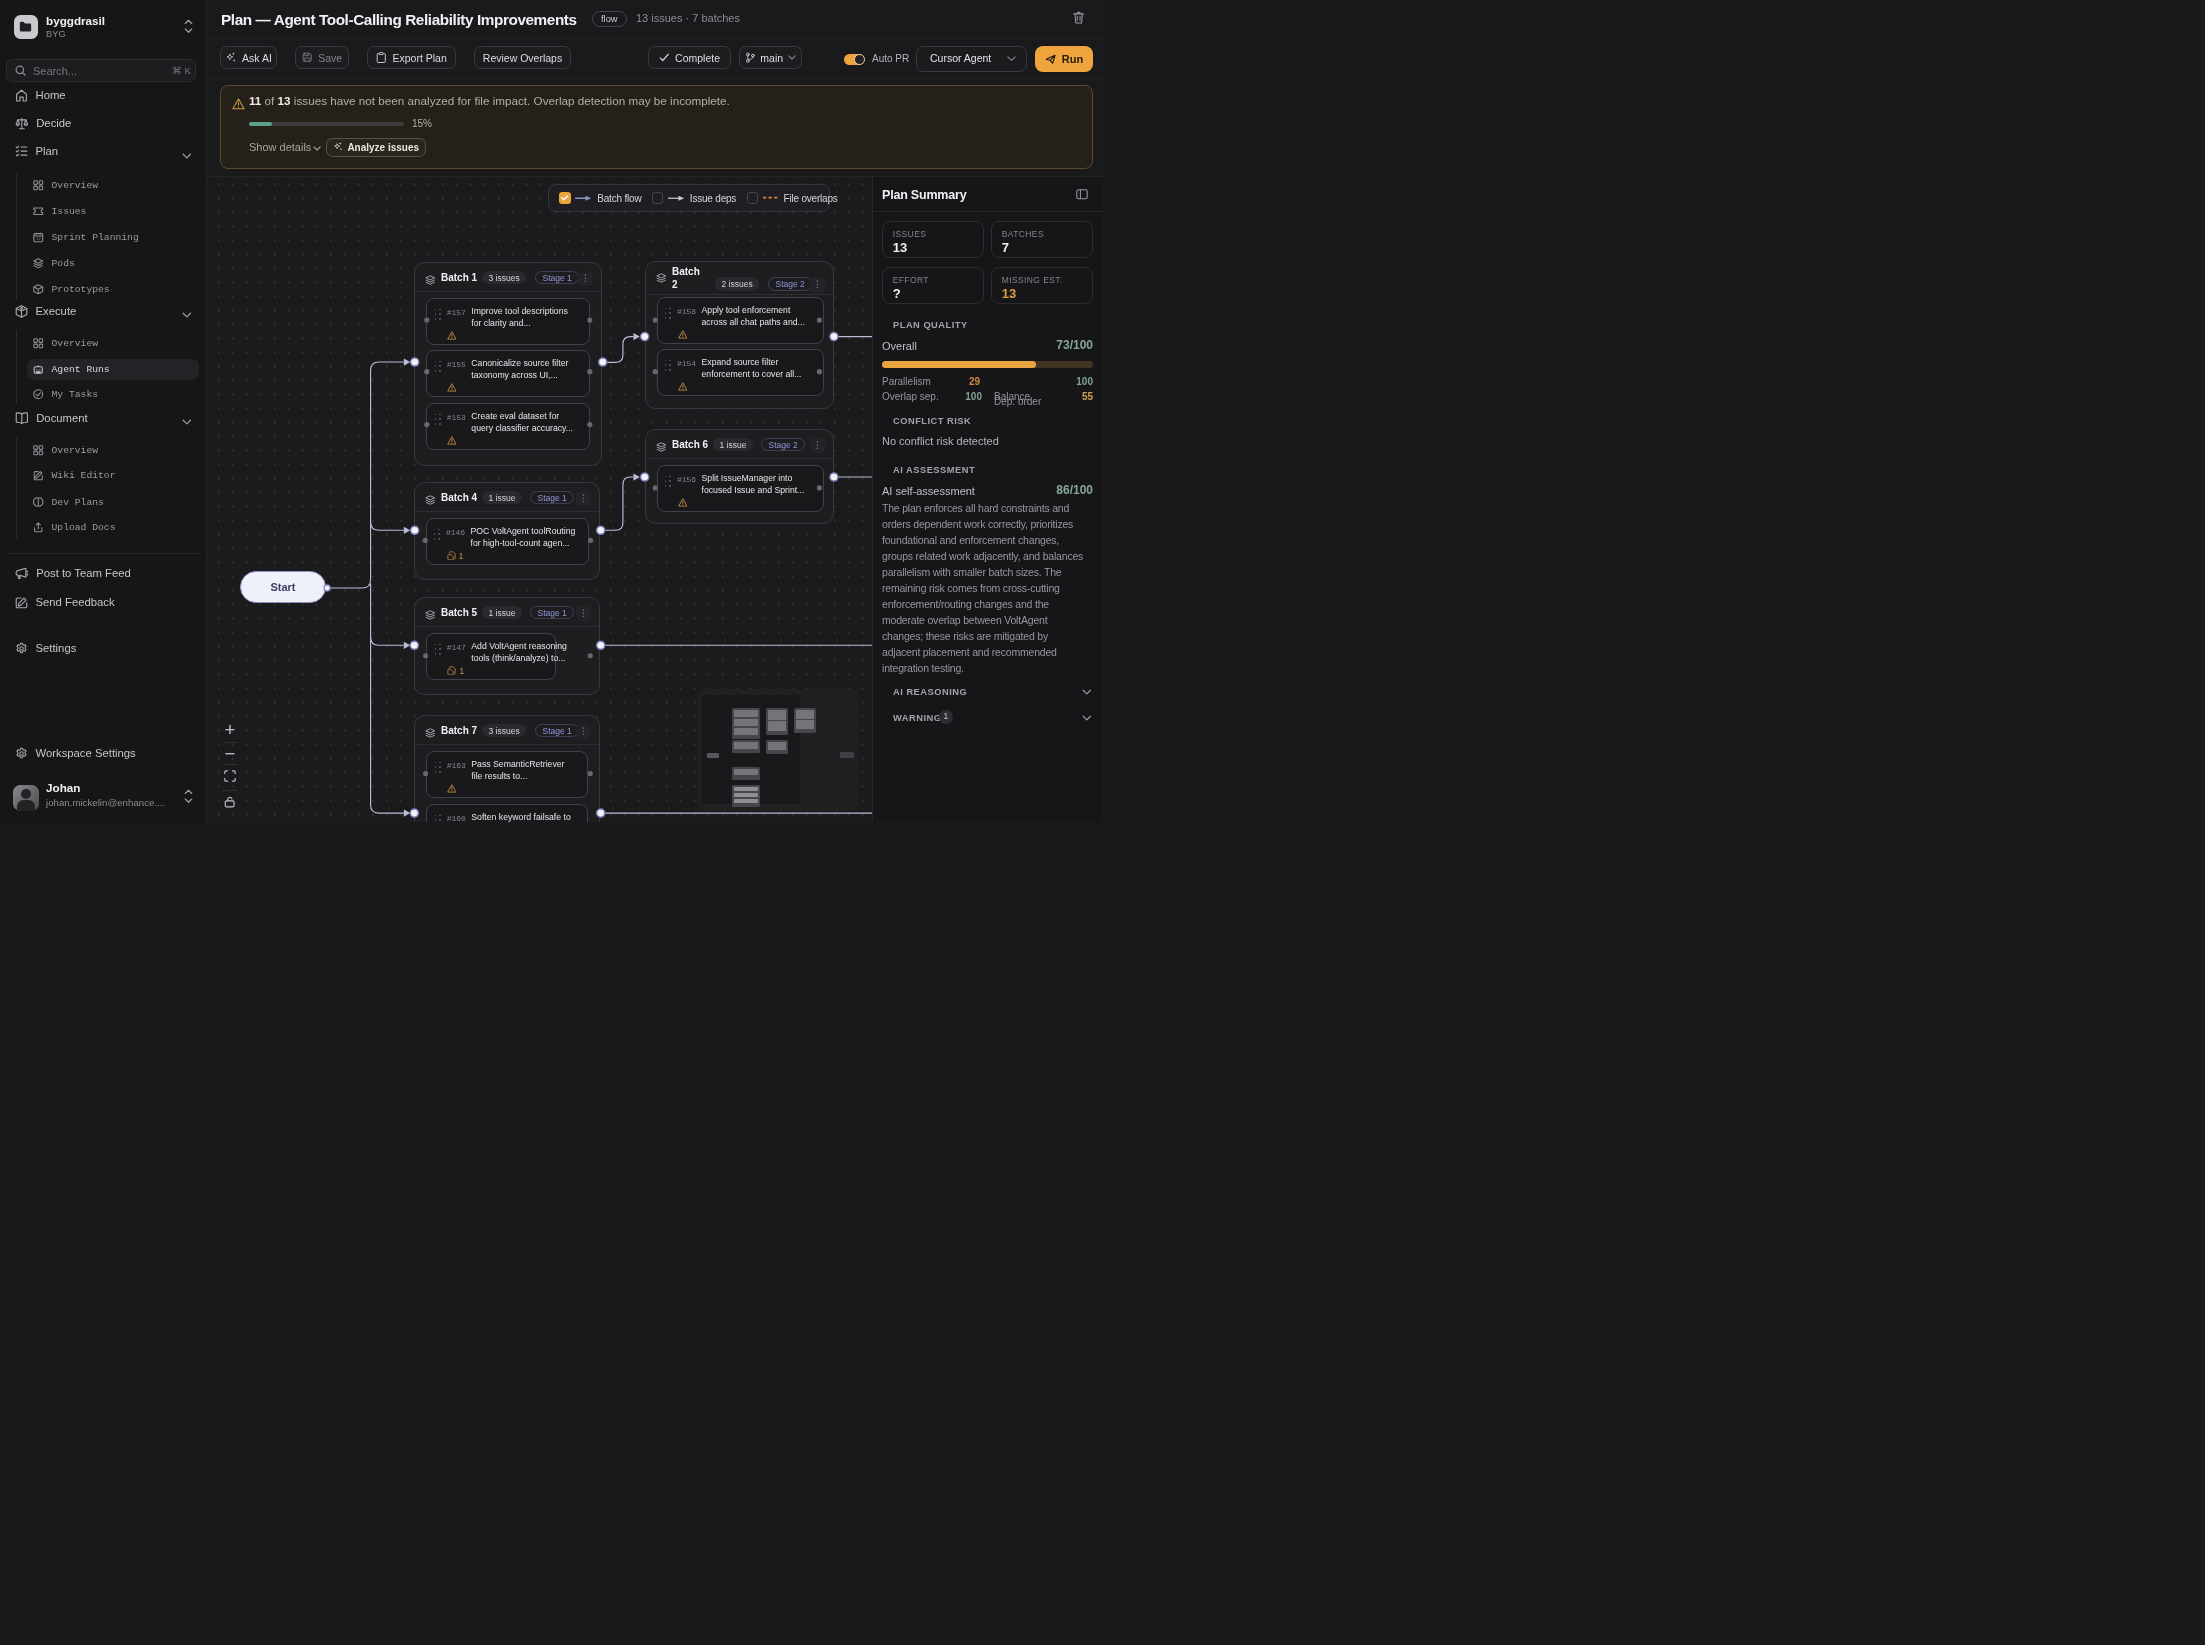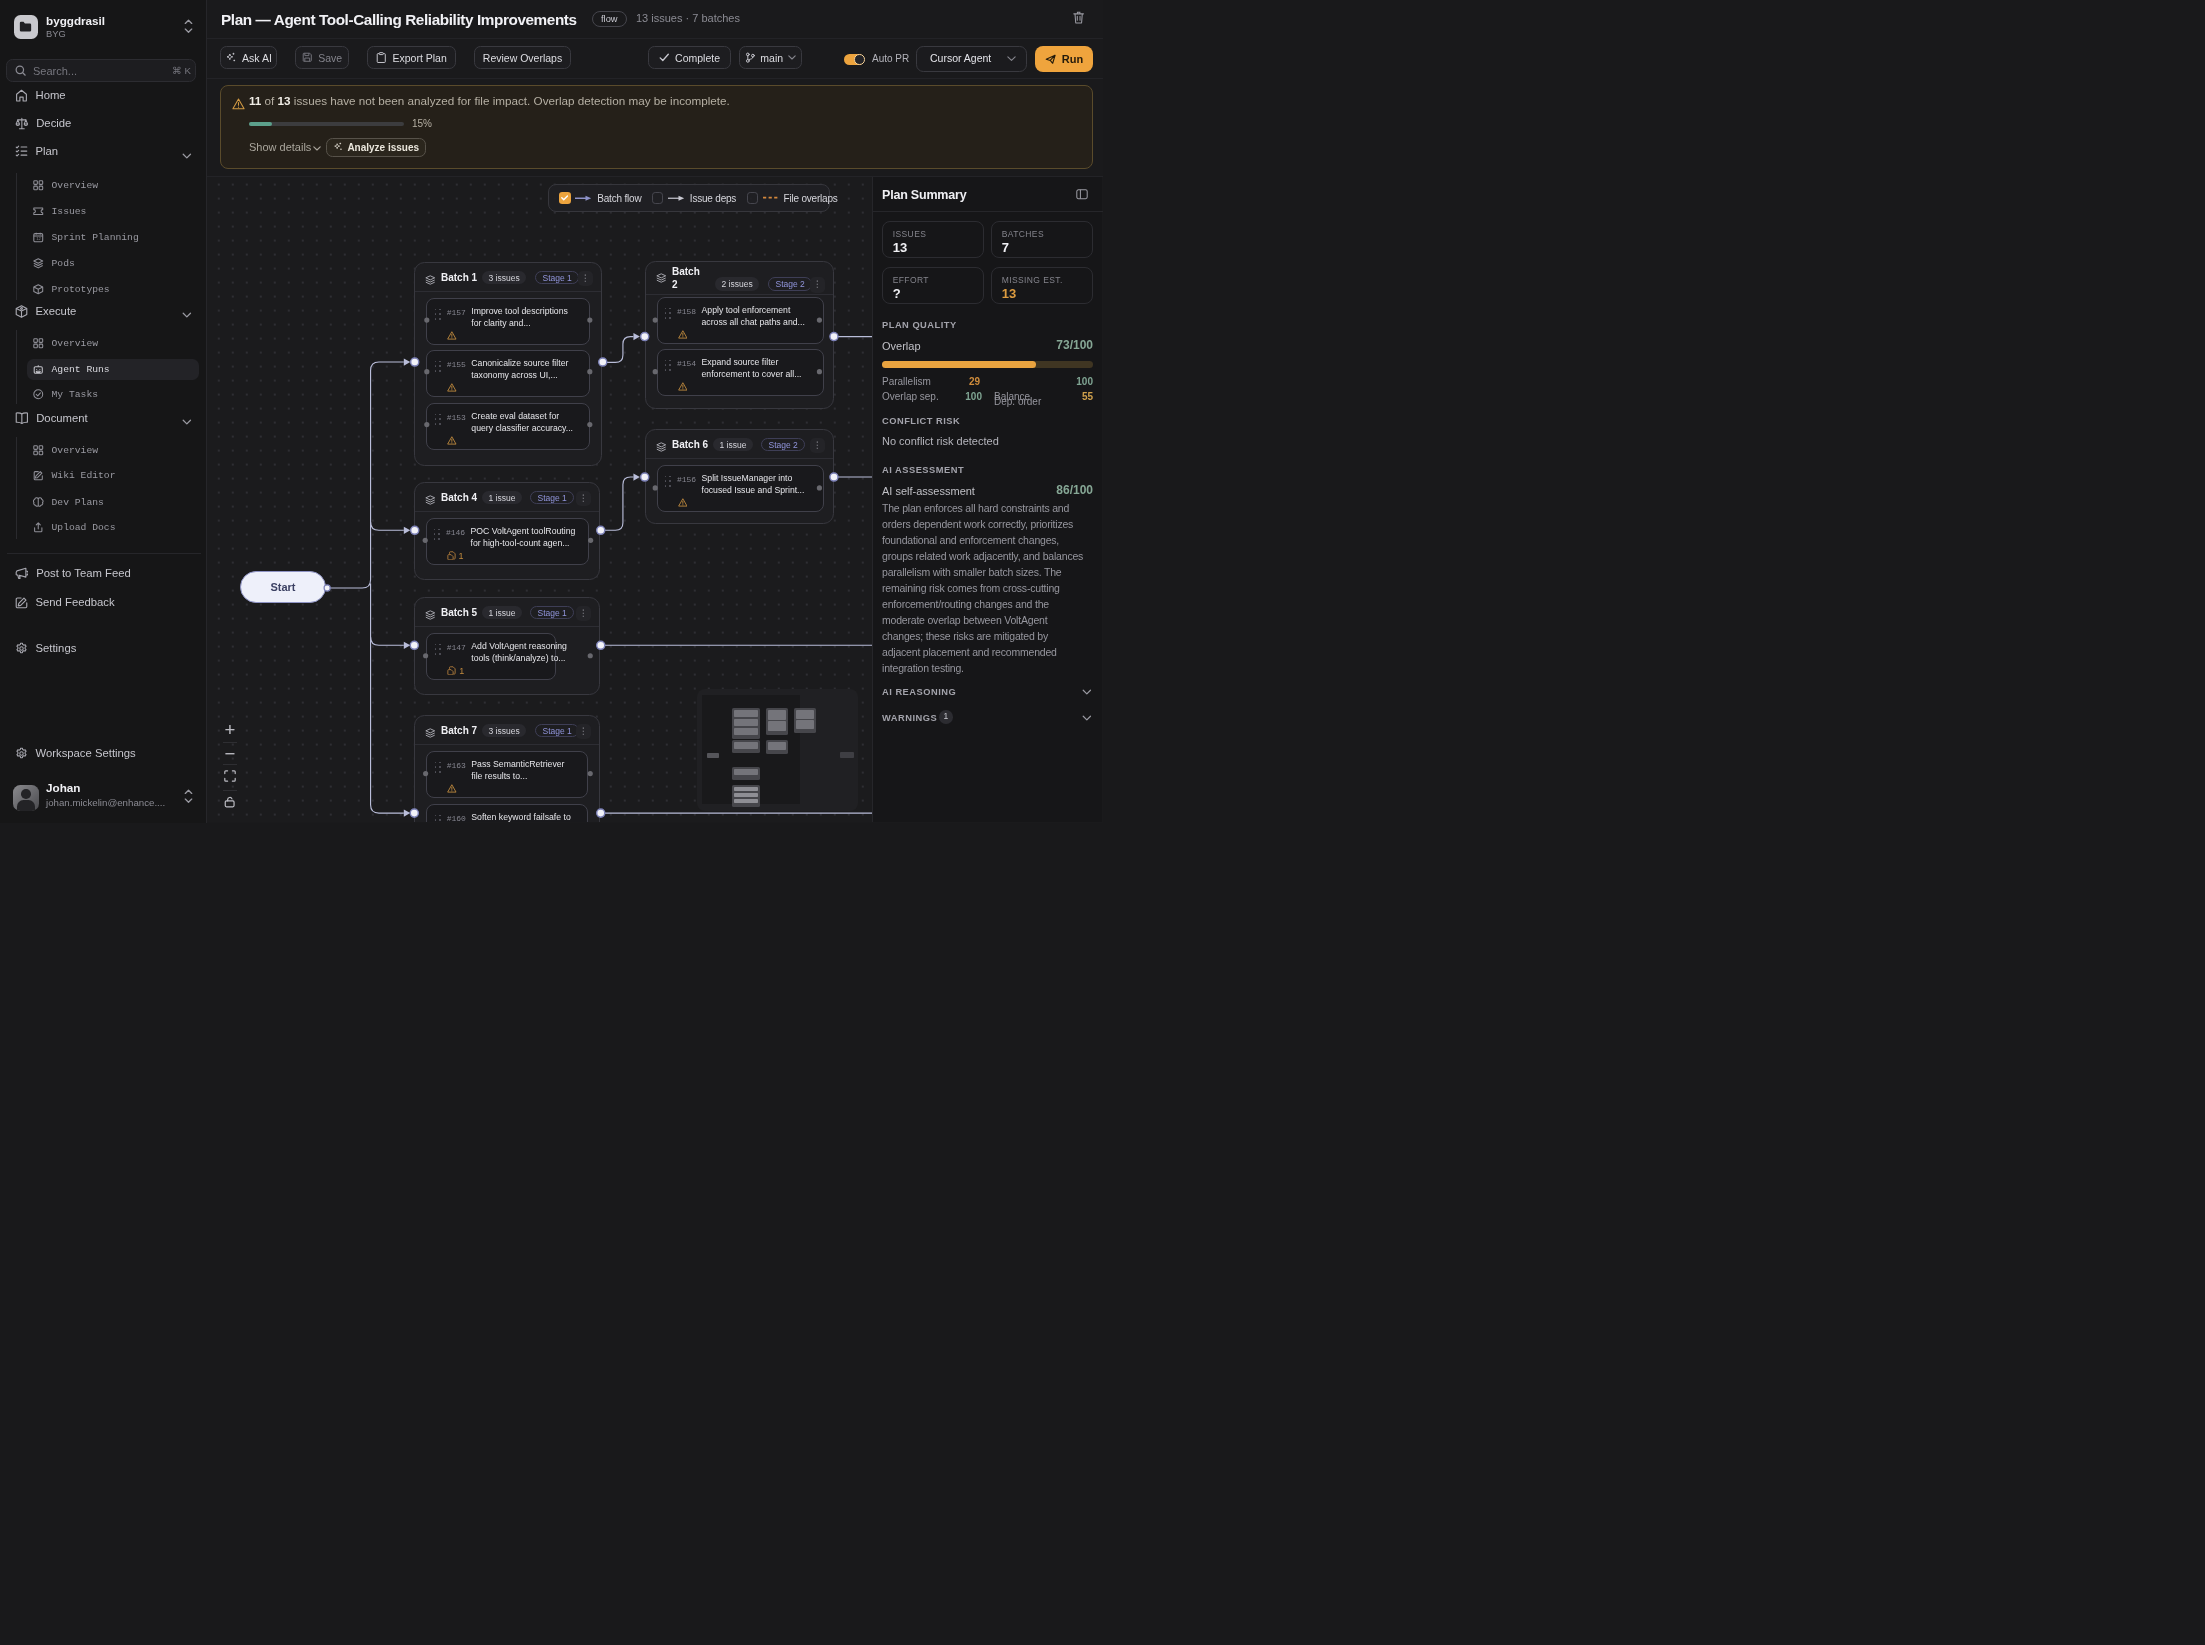--- a/index.html
+++ b/index.html
@@ -31,21 +31,21 @@
   .bpill { background:#29292e; border-radius:7.3px; height:13.7px; display:flex; align-items:center; padding:0 6.5px; font-size:8.5px; color:#d6d6dc; }
   .spill { border:0.8px solid #3e3e56; border-radius:7.3px; height:13.7px; display:flex; align-items:center; padding:0 6.5px; font-size:8.5px; color:#9094da; }
   .kebab { position:absolute; width:15.3px; height:15.3px; background:#242428; border-radius:4.8px; color:#9a9aa2; font-size:9px; line-height:15.3px; text-align:center; }
   .card { position:absolute; background:#19191c; border:0.8px solid #40404a; border-radius:8px; height:47px; }
   .cnum { position:absolute; left:19.4px; top:9px; font-family:"Liberation Mono", monospace; font-size:8px; color:#84848e; }
   .ctitle { position:absolute; left:44px; top:7.3px; width:121px; font-size:8.7px; line-height:11.3px; color:#e6e6ea; white-space:nowrap; }
   .handle { position:absolute; left:7.3px; top:9.7px; width:6.5px; height:13.7px; }
   .handle i { position:absolute; width:1.6px; height:1.6px; border-radius:50%; background:#55555e; }
   
   #panel { position:absolute; left:872px; top:176px; width:230px; height:646px; background:#161618; border-left:0.8px solid #26262a; }
-  .ph { font-size:9.3px; font-weight:700; letter-spacing:0.5px; color:#a3a3ab; }
+  .ph { font-size:9.3px; font-weight:700; letter-spacing:0.5px; color:#a3a3ab;margin-left:11px; }
   .statbox { position:absolute; border:0.8px solid #2c2c31; border-radius:8px; width:102px; height:37px; }
   .statbox .lab { position:absolute; left:9.7px; top:6.5px; font-size:8.5px; letter-spacing:0.4px; color:#84848c; }
   .statbox .val { position:absolute; left:9.7px; top:18px; font-size:13px; font-weight:700; color:#f0f0f4; }
   .mrow { position:absolute; font-size:10px; color:#96969e; }
   .mval { position:absolute; font-size:10px; font-weight:700; text-align:right; }
 </style>
 </head>
 <body>
 <div id="root">
 
@@ -725,21 +725,21 @@
   <div class="statbox" style="left:9px;top:91px;">
         <div class="lab">EFFORT</div>
         <div class="val">?</div>
       </div>
   <div class="statbox" style="left:118px;top:91px;">
         <div class="lab">MISSING EST.</div>
         <div class="val" style="color:#dd9c40;">13</div>
       </div>
 
   <div class="ph abs" style="left:9px;top:144px;">PLAN QUALITY</div>
-  <div class="abs" style="left:9px;top:164px;font-size:11px;color:#c0c0c6;">Overlap</div>
+  <div class="abs" style="left:9px;top:164px;font-size:11px;color:#c0c0c6;">Overall</div>
   <div class="abs" style="left:147px;top:162px;width:73px;text-align:right;font-size:12px;font-weight:700;color:#86a795;">73/100</div>
   <div class="abs" style="left:9px;top:185px;width:211px;height:6.9px;border-radius:3.6px;background:#3f3522;"></div>
   <div class="abs" style="left:9px;top:185px;width:154px;height:6.9px;border-radius:3.6px;background:#e9a33f;"></div>
   <div class="mrow" style="left:9px;top:200px;">Parallelism</div>
   <div class="mval" style="left:83px;top:200px;width:24px;color:#cf8c3c;">29</div>
   <div class="mrow" style="left:121px;top:200px;margin-top:20px;">Dep. order</div>
   <div class="mval" style="left:196px;top:200px;width:24px;color:#7fa492;">100</div>
   <div class="mrow" style="left:9px;top:215px;">Overlap sep.</div>
   <div class="mval" style="left:85px;top:215px;width:24px;color:#7fa492;">100</div>
   <div class="mrow" style="left:121px;top:215px;">Balance</div>

